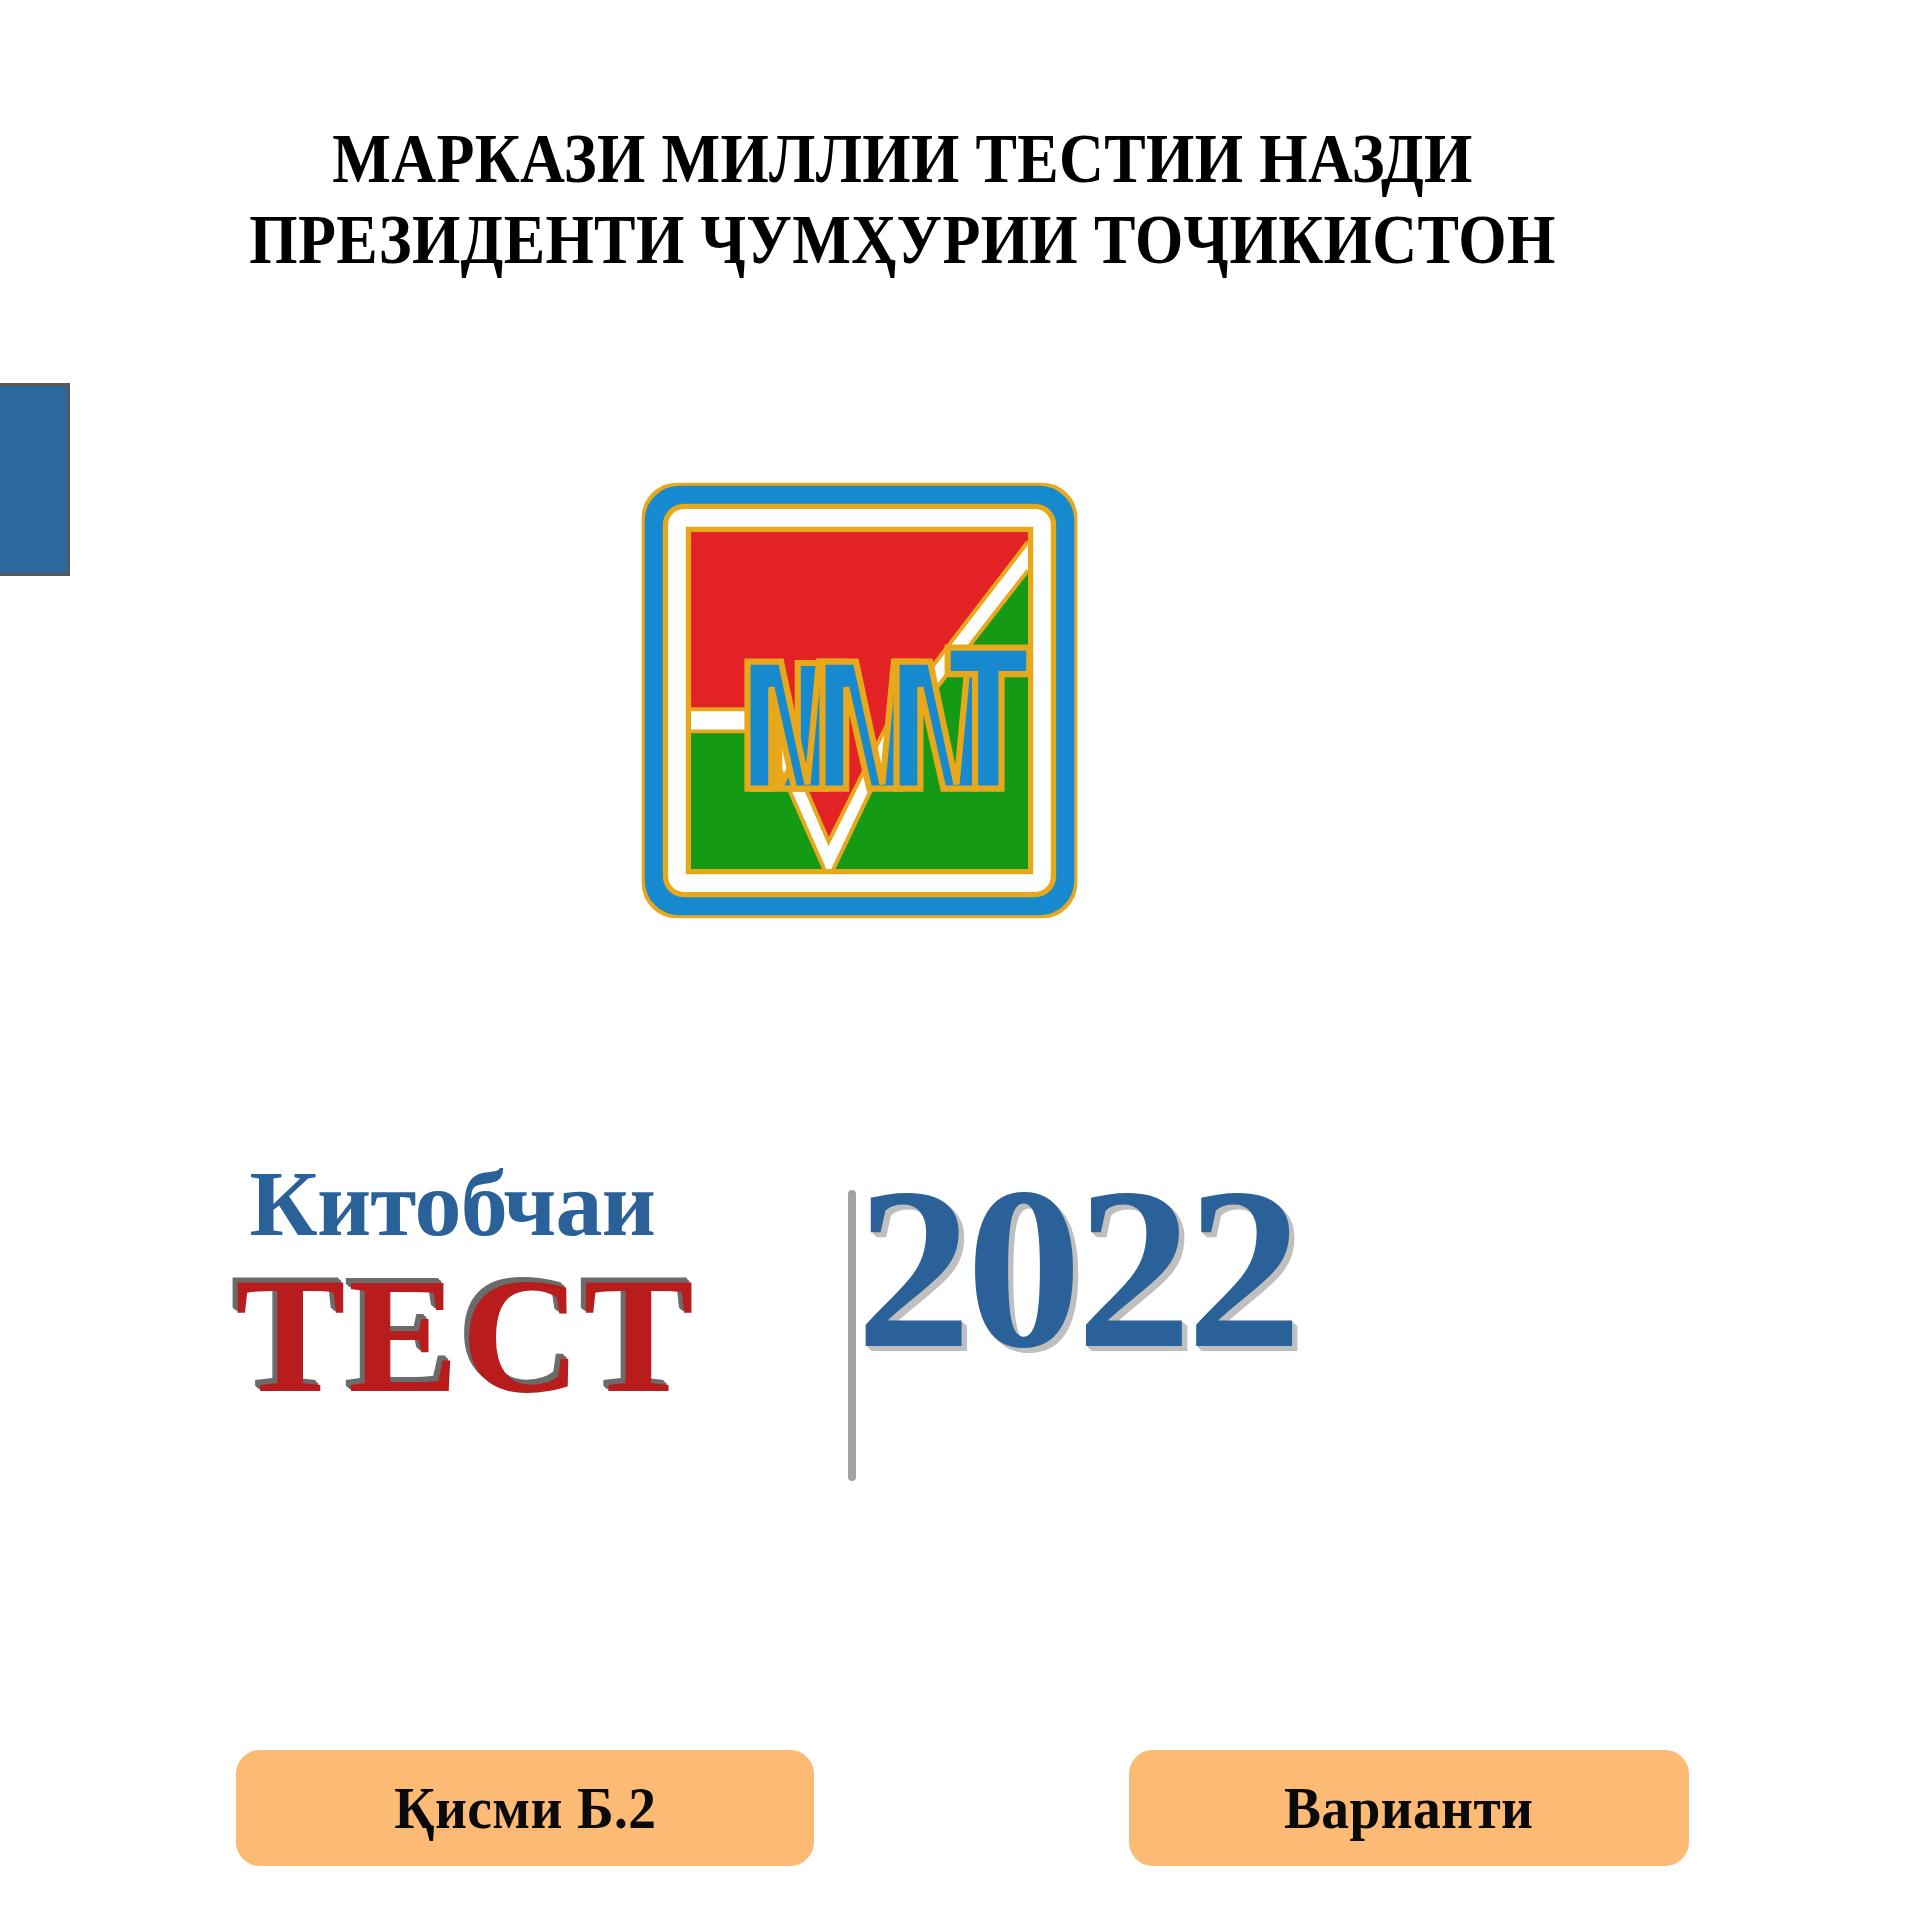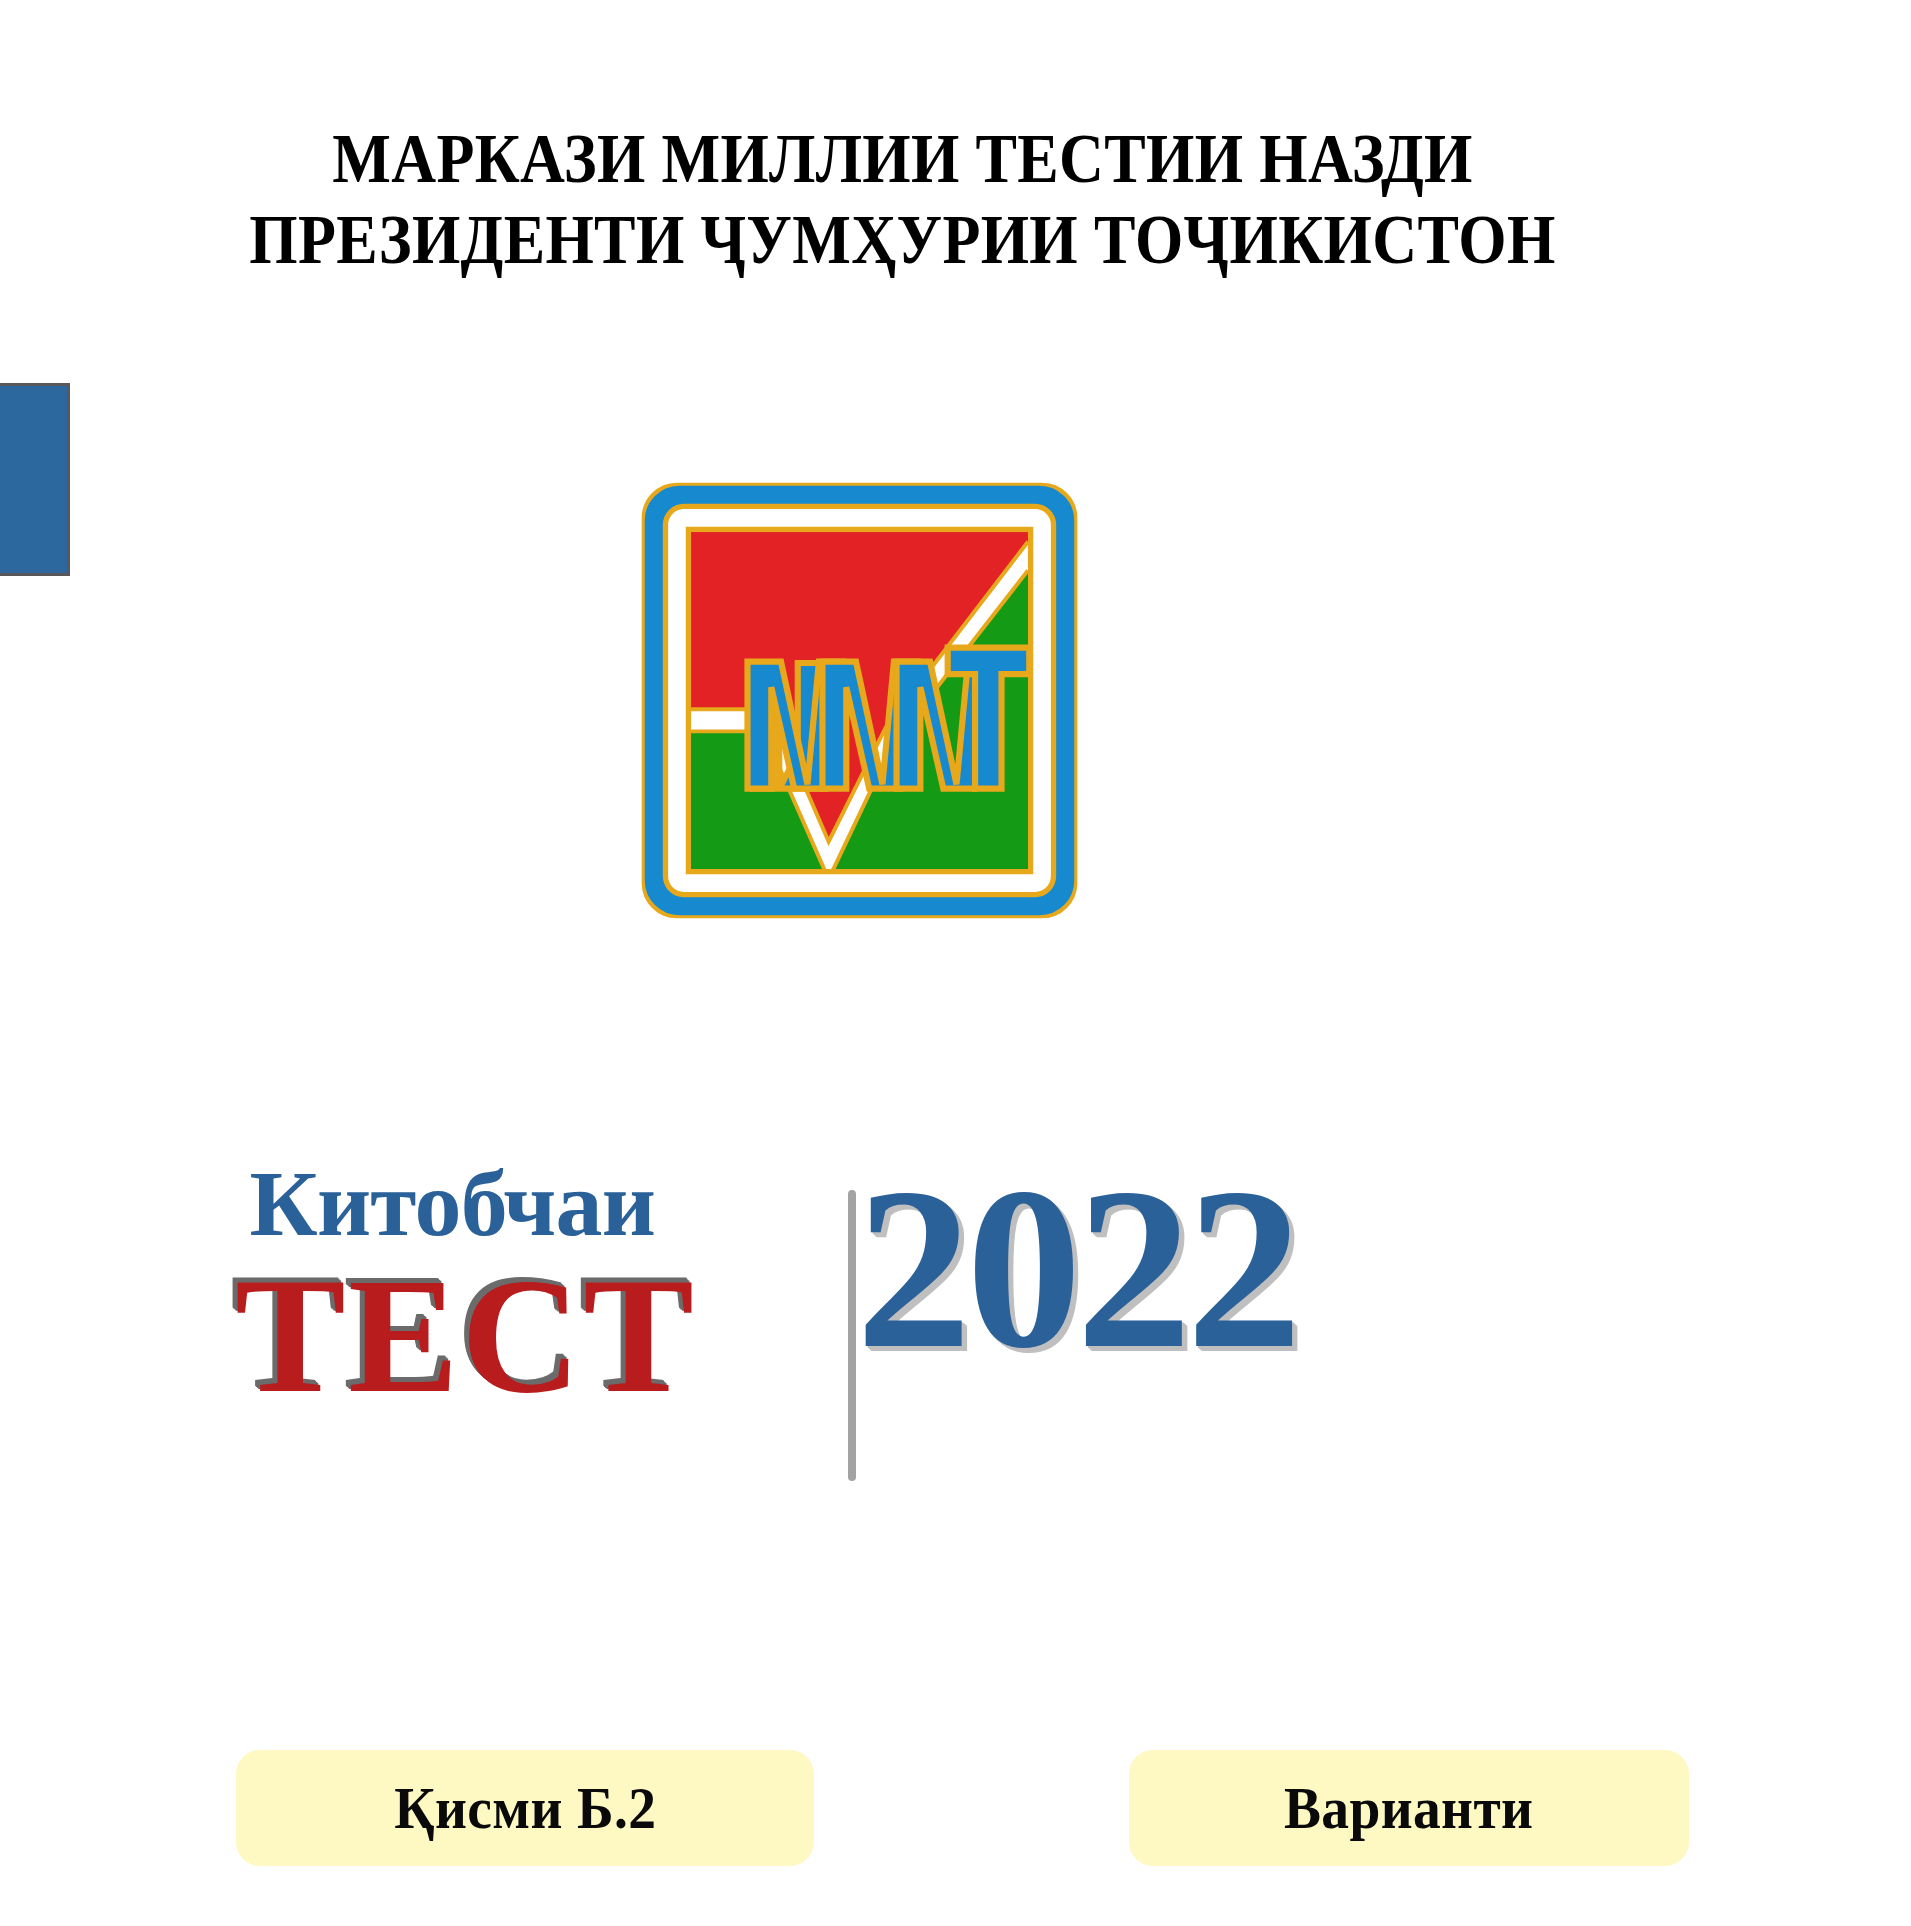--- a/index.html
+++ b/index.html
@@ -135,21 +135,21 @@
     text-shadow:
       5.4px 5.4px 0 #BFBFBF,
       4.2px 4.2px 0 #BFBFBF,
       3.1px 3.1px 0 #BFBFBF,
       1.9px 1.9px 0 #BFBFBF;
   }
 
   
   .pill {
     position: absolute;
-    background: #fef9c3;
+    background: #fdba74;
     border-radius: 24px;
     display: flex;
     align-items: center;
     justify-content: center;
     box-sizing: border-box;
   }
   .pill-label {
     font-family: "Liberation Serif", "DejaVu Serif", serif;
     font-weight: 700;
     font-size: 59px;

